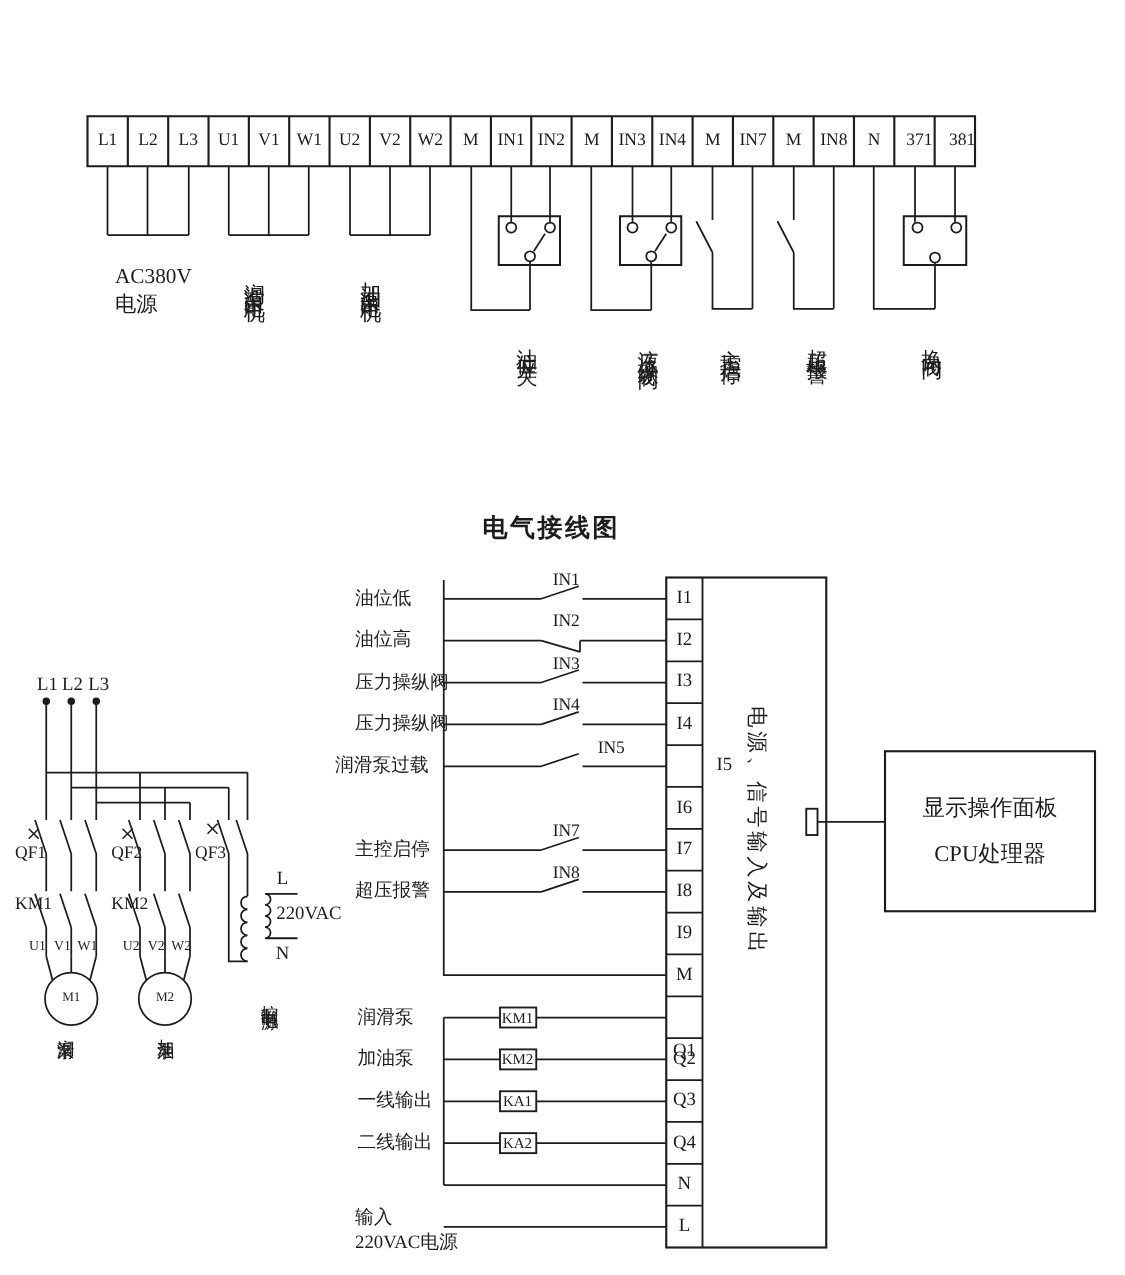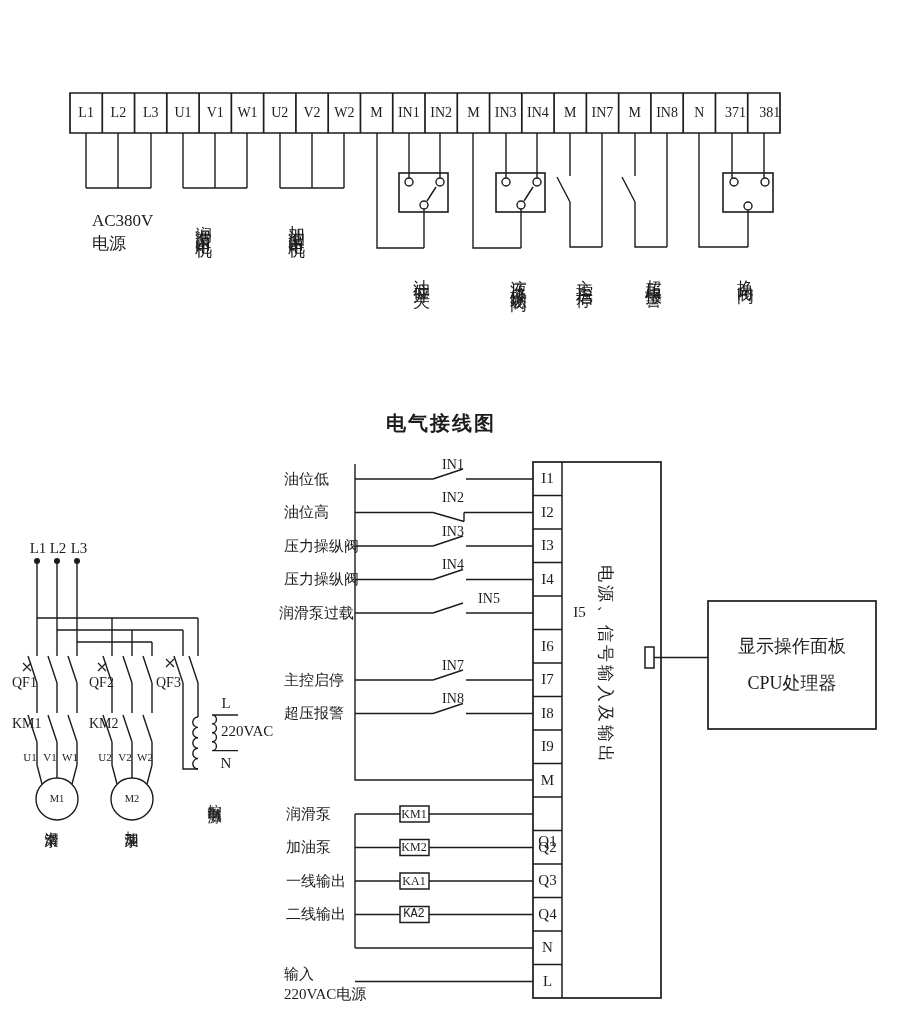--- a/index.html
+++ b/index.html
@@ -132,42 +132,42 @@
   <div class="vlbl v17" style="left:576px;top:266px;">主控启停</div>
   <div class="vlbl v17" style="left:645px;top:266px;">超压报警</div>
   <div class="vlbl v17" style="left:737px;top:266px;">换向阀</div>
 
   <div class="lbl c title2" style="left:441px;top:412px;">电气接线图</div>
 
   <div class="lbl f15" style="left:284px;top:471px;">油位低</div>
   <div class="lbl f15" style="left:284px;top:504px;">油位高</div>
   <div class="lbl f15" style="left:284px;top:538px;">压力操纵阀</div>
   <div class="lbl f15" style="left:284px;top:571px;">压力操纵阀</div>
-  <div class="lbl f15" style="left:279px;top:605px;">润滑泵过载</div>
+  <div class="lbl f15" style="left:268px;top:605px;">润滑泵过载</div>
   <div class="lbl f15" style="left:284px;top:672px;">主控启停</div>
   <div class="lbl f15" style="left:284px;top:705px;">超压报警</div>
 
   <div class="lbl c f14" style="left:453px;top:457px;">IN1</div>
   <div class="lbl c f14" style="left:453px;top:490px;">IN2</div>
   <div class="lbl c f14" style="left:453px;top:524px;">IN3</div>
   <div class="lbl c f14" style="left:453px;top:557px;">IN4</div>
   <div class="lbl c f14" style="left:453px;top:591px;margin-left:36px;">IN5</div>
   <div class="lbl c f14" style="left:453px;top:658px;">IN7</div>
   <div class="lbl c f14" style="left:453px;top:691px;">IN8</div>
 
   <div class="lbl f15" style="left:286px;top:806px;">润滑泵</div>
   <div class="lbl f15" style="left:286px;top:839px;">加油泵</div>
   <div class="lbl f15" style="left:286px;top:873px;">一线输出</div>
   <div class="lbl f15" style="left:286px;top:906px;">二线输出</div>
   <div class="lbl f15" style="left:284px;top:946px;margin-top:40px;">220VAC电源</div>
   <div class="lbl f15" style="left:284px;top:966px;">输入</div>
   <div class="lbl c f12" style="left:414px;top:808px;">KM1</div>
   <div class="lbl c f12" style="left:414px;top:841px;">KM2</div>
   <div class="lbl c f12" style="left:414px;top:875px;">KA1</div>
-  <div class="lbl c f12" style="left:414px;top:908px;font-family:Liberation Mono, monospace;">KA2</div>
+  <div class="lbl c f12" style="left:414px;top:908px;">KA2</div>
 
   <div class="rot">电源、信号输入及输出</div>
   <div class="lbl c f18" style="left:792px;top:636px;">显示操作面板</div>
   <div class="lbl c f18" style="left:792px;top:673px;">CPU处理器</div>
 
   <div class="lbl c f15" style="left:38px;top:540px;">L1</div>
   <div class="lbl c f15" style="left:58px;top:540px;">L2</div>
   <div class="lbl c f15" style="left:79px;top:540px;">L3</div>
   <div class="lbl f13" style="left:12px;top:675px;">QF1</div>
   <div class="lbl f13" style="left:89px;top:675px;">QF2</div>

